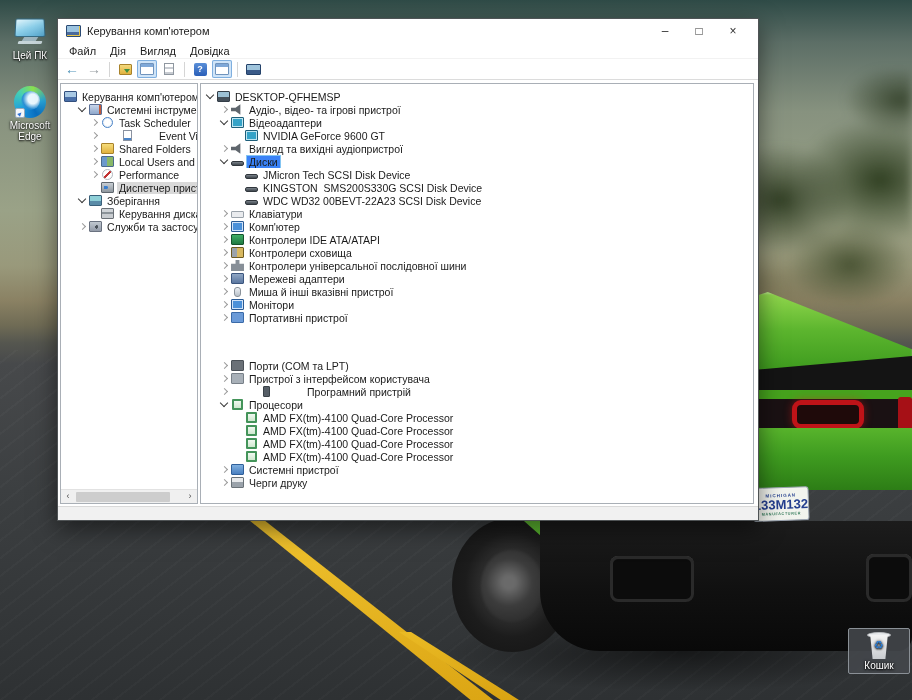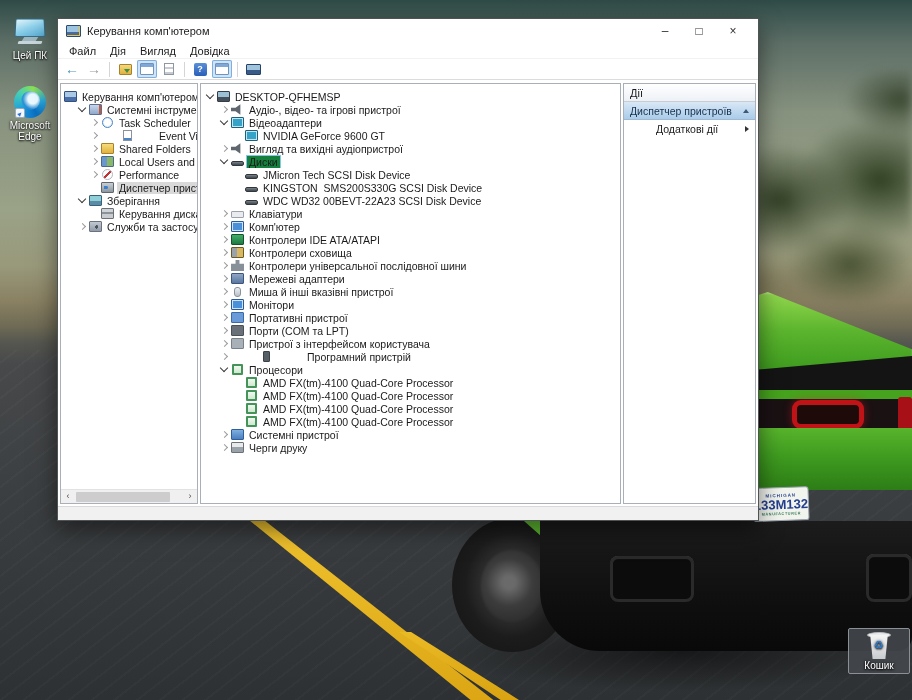--- a/index.html
+++ b/index.html
@@ -120,21 +120,21 @@
 
   .content { position:absolute; top:62px; left:0; right:0; bottom:14px; display:flex; padding:2px; background:#fff; }
   .pane { border:1px solid #a9afb6; background:#fff; position:relative; overflow:hidden; }
   .pane-left { width:138px; margin-right:2px; }
   .pane-mid { flex:1; margin-right:2px; }
   .pane-right { width:133px; }
   .treebox { padding-top:6px; }
 
   .trow { height:13px; display:flex; align-items:center; font-size:10.5px; color:#1a1a1a; white-space:pre; overflow:hidden; }
   .lbl { padding:0 2px; line-height:12px; }
-  .lbl.sel-active { background:#15803d; box-shadow:0 0 0 1px #84c5f2; }
+  .lbl.sel-active { background:#3b82f6; box-shadow:0 0 0 1px #84c5f2; }
   .lbl.sel-inactive { background:#d9d9d9; }
   .chev { width:13px; height:13px; flex:0 0 13px; position:relative; }
   .chev.closed::before { content:""; position:absolute; left:4px; top:4px; width:4px; height:4px;
     border-right:1.3px solid #9a9a9a; border-bottom:1.3px solid #9a9a9a; transform:rotate(-45deg); }
   .chev.open::before { content:""; position:absolute; left:3px; top:2px; width:5px; height:5px;
     border-right:1.3px solid #3a3a3a; border-bottom:1.3px solid #3a3a3a; transform:rotate(45deg); }
 
   .ic { width:13px; height:11px; flex:0 0 13px; margin-right:3px; position:relative; border-radius:1px; }
   .ic[data-icon="computer-icon"] { background:linear-gradient(#9cc0d4 0 60%,#45505a 60%); border:1px solid #343e48; }
   .ic[data-icon="audio-icon"] { background:#5f666d; border-radius:0;
@@ -326,39 +326,28 @@
             <div class="trow" style="padding-left: 31px;"><span class="chev none"></span><span class="ic" data-icon="disk-icon"></span><span class="lbl">WDC WD32 00BEVT-22A23 SCSI Disk Device</span></div>
             <div class="trow" style="padding-left: 17px;"><span class="chev closed"></span><span class="ic" data-icon="keyboard-icon"></span><span class="lbl">Клавіатури</span></div>
             <div class="trow" style="padding-left: 17px;"><span class="chev closed"></span><span class="ic" data-icon="computer-monitor-icon"></span><span class="lbl">Комп'ютер</span></div>
             <div class="trow" style="padding-left: 17px;"><span class="chev closed"></span><span class="ic" data-icon="ide-controller-icon"></span><span class="lbl">Контролери IDE ATA/ATAPI</span></div>
             <div class="trow" style="padding-left: 17px;"><span class="chev closed"></span><span class="ic" data-icon="storage-controller-icon"></span><span class="lbl">Контролери сховища</span></div>
             <div class="trow" style="padding-left: 17px;"><span class="chev closed"></span><span class="ic" data-icon="usb-icon"></span><span class="lbl">Контролери універсальної послідовної шини</span></div>
             <div class="trow" style="padding-left: 17px;"><span class="chev closed"></span><span class="ic" data-icon="network-adapter-icon"></span><span class="lbl">Мережеві адаптери</span></div>
             <div class="trow" style="padding-left: 17px;"><span class="chev closed"></span><span class="ic" data-icon="mouse-icon"></span><span class="lbl">Миша й інші вказівні пристрої</span></div>
             <div class="trow" style="padding-left: 17px;"><span class="chev closed"></span><span class="ic" data-icon="monitor-icon"></span><span class="lbl">Монітори</span></div>
             <div class="trow" style="padding-left: 17px;"><span class="chev closed"></span><span class="ic" data-icon="portable-device-icon"></span><span class="lbl">Портативні пристрої</span></div>
-            <div class="trow" style="padding-left: 17px;"><span class="chev closed"></span><span class="ic" data-icon="ports-icon"></span><span class="lbl">Порти (COM та LPT)</span></div>
+            <div class="trow" style="padding-left: 17px; margin-top: 35px;"><span class="chev closed"></span><span class="ic" data-icon="ports-icon"></span><span class="lbl">Порти (COM та LPT)</span></div>
             <div class="trow" style="padding-left: 17px;"><span class="chev closed"></span><span class="ic" data-icon="hid-icon"></span><span class="lbl">Пристрої з інтерфейсом користувача</span></div>
             <div class="trow" style="padding-left: 17px; gap: 29px;"><span class="chev closed"></span><span class="ic" data-icon="software-device-icon"></span><span class="lbl">Програмний пристрій</span></div>
             <div class="trow" style="padding-left: 17px;"><span class="chev open"></span><span class="ic" data-icon="processor-icon"></span><span class="lbl">Процесори</span></div>
             <div class="trow" style="padding-left: 31px;"><span class="chev none"></span><span class="ic" data-icon="processor-icon"></span><span class="lbl">AMD FX(tm)-4100 Quad-Core Processor</span></div>
             <div class="trow" style="padding-left: 31px;"><span class="chev none"></span><span class="ic" data-icon="processor-icon"></span><span class="lbl">AMD FX(tm)-4100 Quad-Core Processor</span></div>
             <div class="trow" style="padding-left: 31px;"><span class="chev none"></span><span class="ic" data-icon="processor-icon"></span><span class="lbl">AMD FX(tm)-4100 Quad-Core Processor</span></div>
             <div class="trow" style="padding-left: 31px;"><span class="chev none"></span><span class="ic" data-icon="processor-icon"></span><span class="lbl">AMD FX(tm)-4100 Quad-Core Processor</span></div>
             <div class="trow" style="padding-left: 17px;"><span class="chev closed"></span><span class="ic" data-icon="system-devices-icon"></span><span class="lbl">Системні пристрої</span></div>
             <div class="trow" style="padding-left: 17px;"><span class="chev closed"></span><span class="ic" data-icon="print-queue-icon"></span><span class="lbl">Черги друку</span></div>
           </div>
       </div>
-      <div class="pane pane-right">
-        <div class="actions-header">Дії</div>
-        <div class="actions-group">
-          <span>Диспетчер пристроїв</span>
-          <span class="caret-up"></span>
-        </div>
-        <div class="actions-item">
-          <span>Додаткові дії</span>
-          <span class="caret-right"></span>
-        </div>
-      </div>
     </div>
     <div class="statusbar"></div>
   </div>
 </div>
 
 </body></html>

